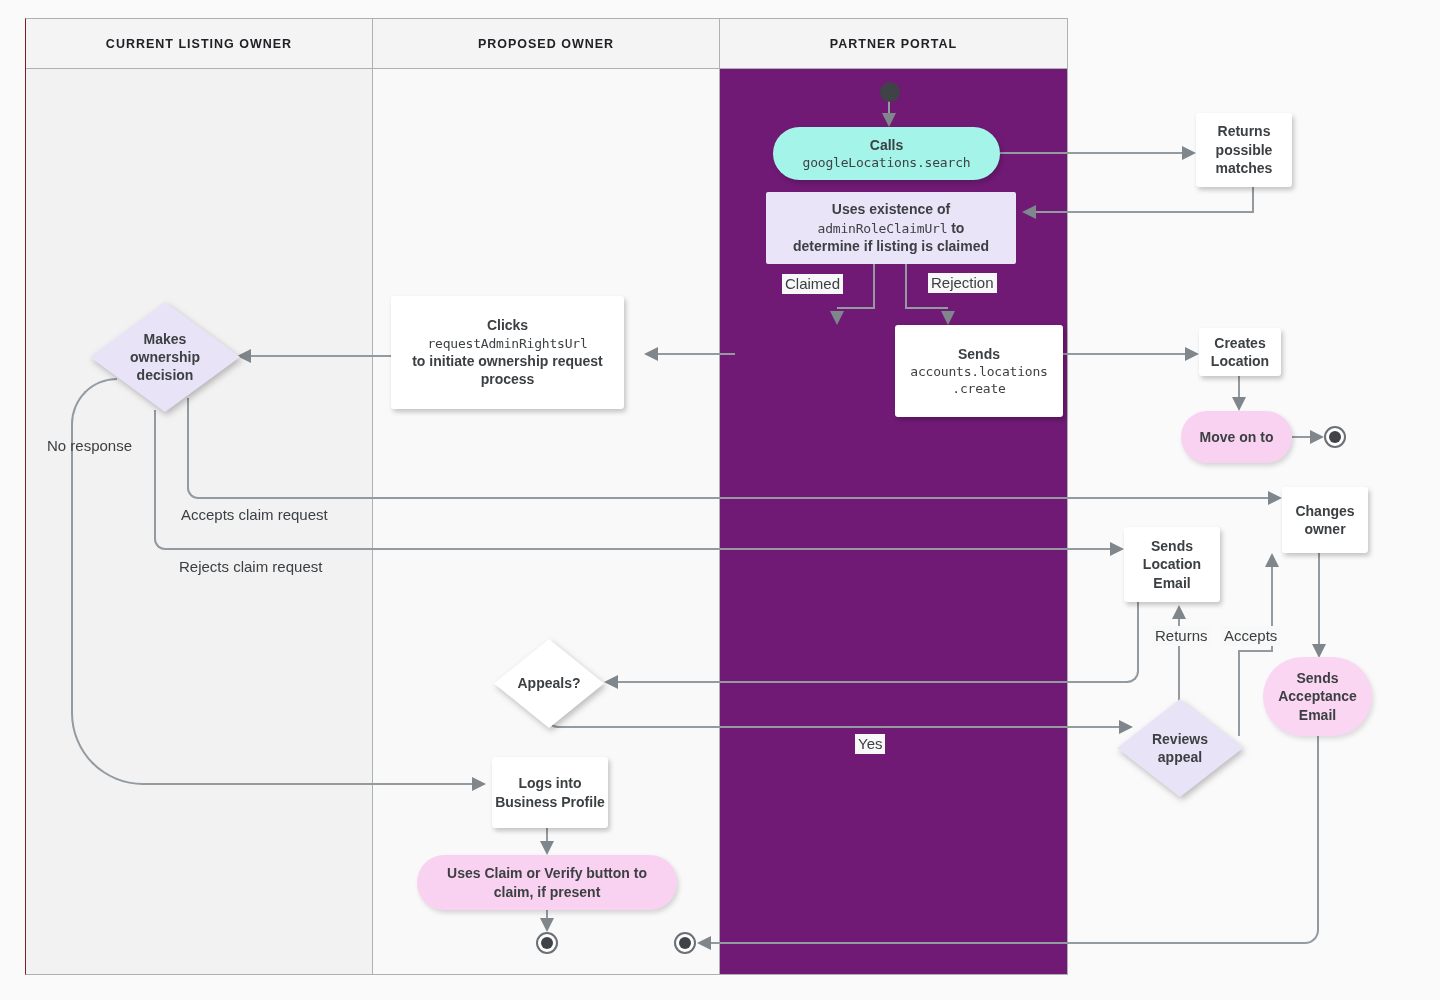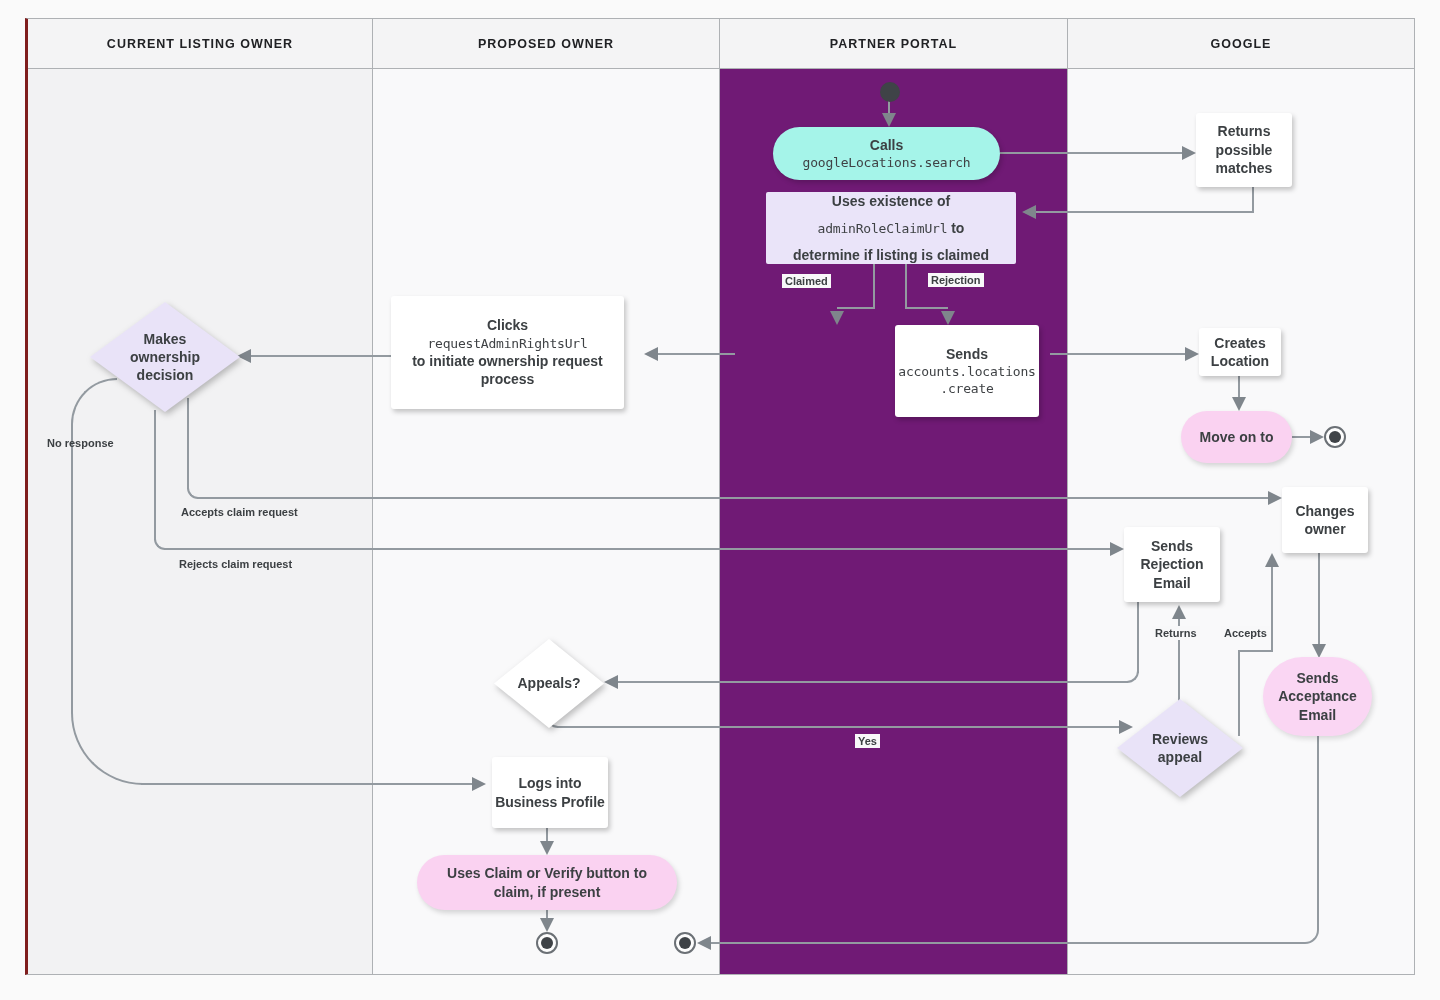--- a/index.html
+++ b/index.html
@@ -1,20 +1,20 @@
 <!DOCTYPE html>
 <html><head>
 <meta charset="utf-8">
 <style>
   html,body{margin:0;padding:0;background:#fafafa;}
   #canvas{position:relative;width:1440px;height:1000px;background:#fafafa;overflow:hidden;
           font-family:"Liberation Sans",sans-serif;color:#3c4043;}
   
   .lane{position:absolute;top:18px;height:957px;box-sizing:border-box;border:1px solid #aeb1b4;border-left:none;}
-  .lane.first{border-left:3px solid #7f1d1d;}
+  .lane.first{border-left:1px solid #7f1d1d;}
   .lane-head{position:absolute;top:0;left:0;right:0;height:50px;box-sizing:border-box;
              border-bottom:1px solid #aeb1b4;display:flex;align-items:center;justify-content:center;
              background:#f4f4f5;font-size:12.5px;font-weight:700;letter-spacing:1px;color:#202124;}
   
   .lh{position:absolute;height:2px;background:#939aa0;z-index:1;}
   .lv{position:absolute;width:2px;background:#939aa0;z-index:1;}
   .corner{position:absolute;z-index:1;box-sizing:border-box;}
   .c-bl{border-left:2px solid #939aa0;border-bottom:2px solid #939aa0;border-bottom-left-radius:12px;}
   .c-br{border-right:2px solid #939aa0;border-bottom:2px solid #939aa0;border-bottom-right-radius:14px;}
   .c-tl{border-left:2px solid #939aa0;border-top:2px solid #939aa0;border-top-left-radius:46px;}
@@ -25,30 +25,30 @@
   .a-d{border-width:14px 7px 0 7px;border-color:#7f868c transparent transparent transparent;}
   .a-u{border-width:0 7px 14px 7px;border-color:transparent transparent #7f868c transparent;}
   
   .node{position:absolute;z-index:3;box-sizing:border-box;display:flex;flex-direction:column;
         align-items:center;justify-content:center;text-align:center;font-size:14px;font-weight:700;
         line-height:1.32;color:#3c4043;}
   .white{background:#ffffff;border-radius:3px;box-shadow:2px 3px 5px rgba(0,0,0,0.22);}
   .pill-cyan{background:#a5f4e9;border-radius:27px;box-shadow:2px 3px 5px rgba(0,0,0,0.18);}
   .pill-pink{background:#fad2f1;border-radius:28px;box-shadow:2px 3px 5px rgba(0,0,0,0.15);}
   .ellipse-pink{background:#fad6f3;border-radius:46px;box-shadow:2px 3px 5px rgba(0,0,0,0.12);}
-  .lav-box{background:#eae4f9;border-radius:2px;justify-content:space-between;}
+  .lav-box{background:#eae4f9;border-radius:2px;}
   .diamond{position:absolute;z-index:3;display:flex;align-items:center;justify-content:center;
            text-align:center;font-size:14px;font-weight:700;line-height:1.3;
            filter:drop-shadow(2px 3px 3px rgba(0,0,0,0.25));}
   .diamond .shape{position:absolute;inset:0;clip-path:polygon(50% 0,100% 50%,50% 100%,0 50%);}
   .d-lav .shape{background:#e9e3f8;}
   .d-white .shape{background:#ffffff;}
   .diamond span{position:relative;z-index:1;}
   .code{font-family:"DejaVu Sans Mono",monospace;font-weight:400;font-size:13px;color:#3f4245;letter-spacing:-0.2px;}
-  .elabel{position:absolute;z-index:4;font-size:11px;font-weight:700;color:#3c4043;line-height:1.3;}
+  .elabel{position:absolute;z-index:4;font-size:15px;font-weight:400;color:#3c4043;line-height:1.3;}
   .patch{background:#f8f8f9;padding:0 3px;}
   .startnode{position:absolute;width:20px;height:20px;border-radius:50%;background:#3f4347;z-index:3;}
   .endnode{position:absolute;width:22px;height:22px;border-radius:50%;border:2px solid #6b7075;
            background:#fdfdfd;box-sizing:border-box;z-index:3;display:flex;align-items:center;justify-content:center;}
   .endnode i{width:12px;height:12px;border-radius:50%;background:#3f4347;}
 </style>
 </head>
 <body>
 
 <div id="canvas">
@@ -61,25 +61,20 @@
   <div class="lane" style="left:373px;width:347px;background:#f9f9fa;">
     <div class="lane-head">
         <span>PROPOSED OWNER</span>
       </div>
   </div>
   <div class="lane" style="left:720px;width:348px;background:#701a75;">
     <div class="lane-head">
         <span>PARTNER PORTAL</span>
       </div>
   </div>
-  <div class="lane" style="left:1068px;width:347px;background:#f9f9fa;">
-    <div class="lane-head">
-        <span>GOOGLE</span>
-      </div>
-  </div>
 
   <div class="lv" style="left:888px;top:100px;height:14px;"></div>
   <div class="ah a-d" style="left:882px;top:113px;"></div>
 
   <div class="lh" style="left:1000px;top:152px;width:184px;"></div>
   <div class="ah a-r" style="left:1182px;top:146px;"></div>
 
   <div class="lv" style="left:1252px;top:187px;height:25px;"></div>
   <div class="lh" style="left:1036px;top:211px;width:218px;"></div>
   <div class="ah a-l" style="left:1022px;top:205px;"></div>
@@ -165,21 +160,21 @@
     <span class="code">googleLocations.search</span>
   </div>
 
   <div class="node lav-box" style="left:766px;top:192px;width:250px;height:72px;">
     <span>Uses existence of</span>
     <span><span class="code">adminRoleClaimUrl</span><b style="white-space:pre;"> to</b></span>
     <span>determine if listing is claimed</span>
   </div>
 
 
-  <div class="node white" style="left:895px;top:325px;width:144px;height:92px;">
+  <div class="node white" style="left:895px;top:325px;width:168px;height:92px;">
     <span>Sends</span>
     <span class="code">accounts.locations</span>
     <span class="code">.create</span>
   </div>
 
   <div class="node white" style="left:1199px;top:328px;width:82px;height:48px;padding:2px;">
     <span>Creates Location</span>
   </div>
 
   <div class="node pill-pink" style="left:1181px;top:411px;width:111px;height:52px;">
@@ -195,21 +190,21 @@
     <span class="code">requestAdminRightsUrl</span>
     <span>to initiate ownership request process</span>
   </div>
 
   <div class="diamond d-lav" style="left:90px;top:302px;width:150px;height:110px;">
     <div class="shape"></div>
     <span style="width:96px;">Makes ownership decision</span>
   </div>
 
   <div class="node white" style="left:1124px;top:527px;width:96px;height:75px;padding:3px;">
-    <span>Sends Rejection Email</span>
+    <span>Sends Location Email</span>
   </div>
 
   <div class="node white" style="left:1282px;top:487px;width:86px;height:66px;padding:3px;">
     <span>Changes owner</span>
   </div>
 
   <div class="node ellipse-pink" style="left:1263px;top:657px;width:109px;height:79px;padding:4px;">
     <span>Sends Acceptance Email</span>
   </div>
 

